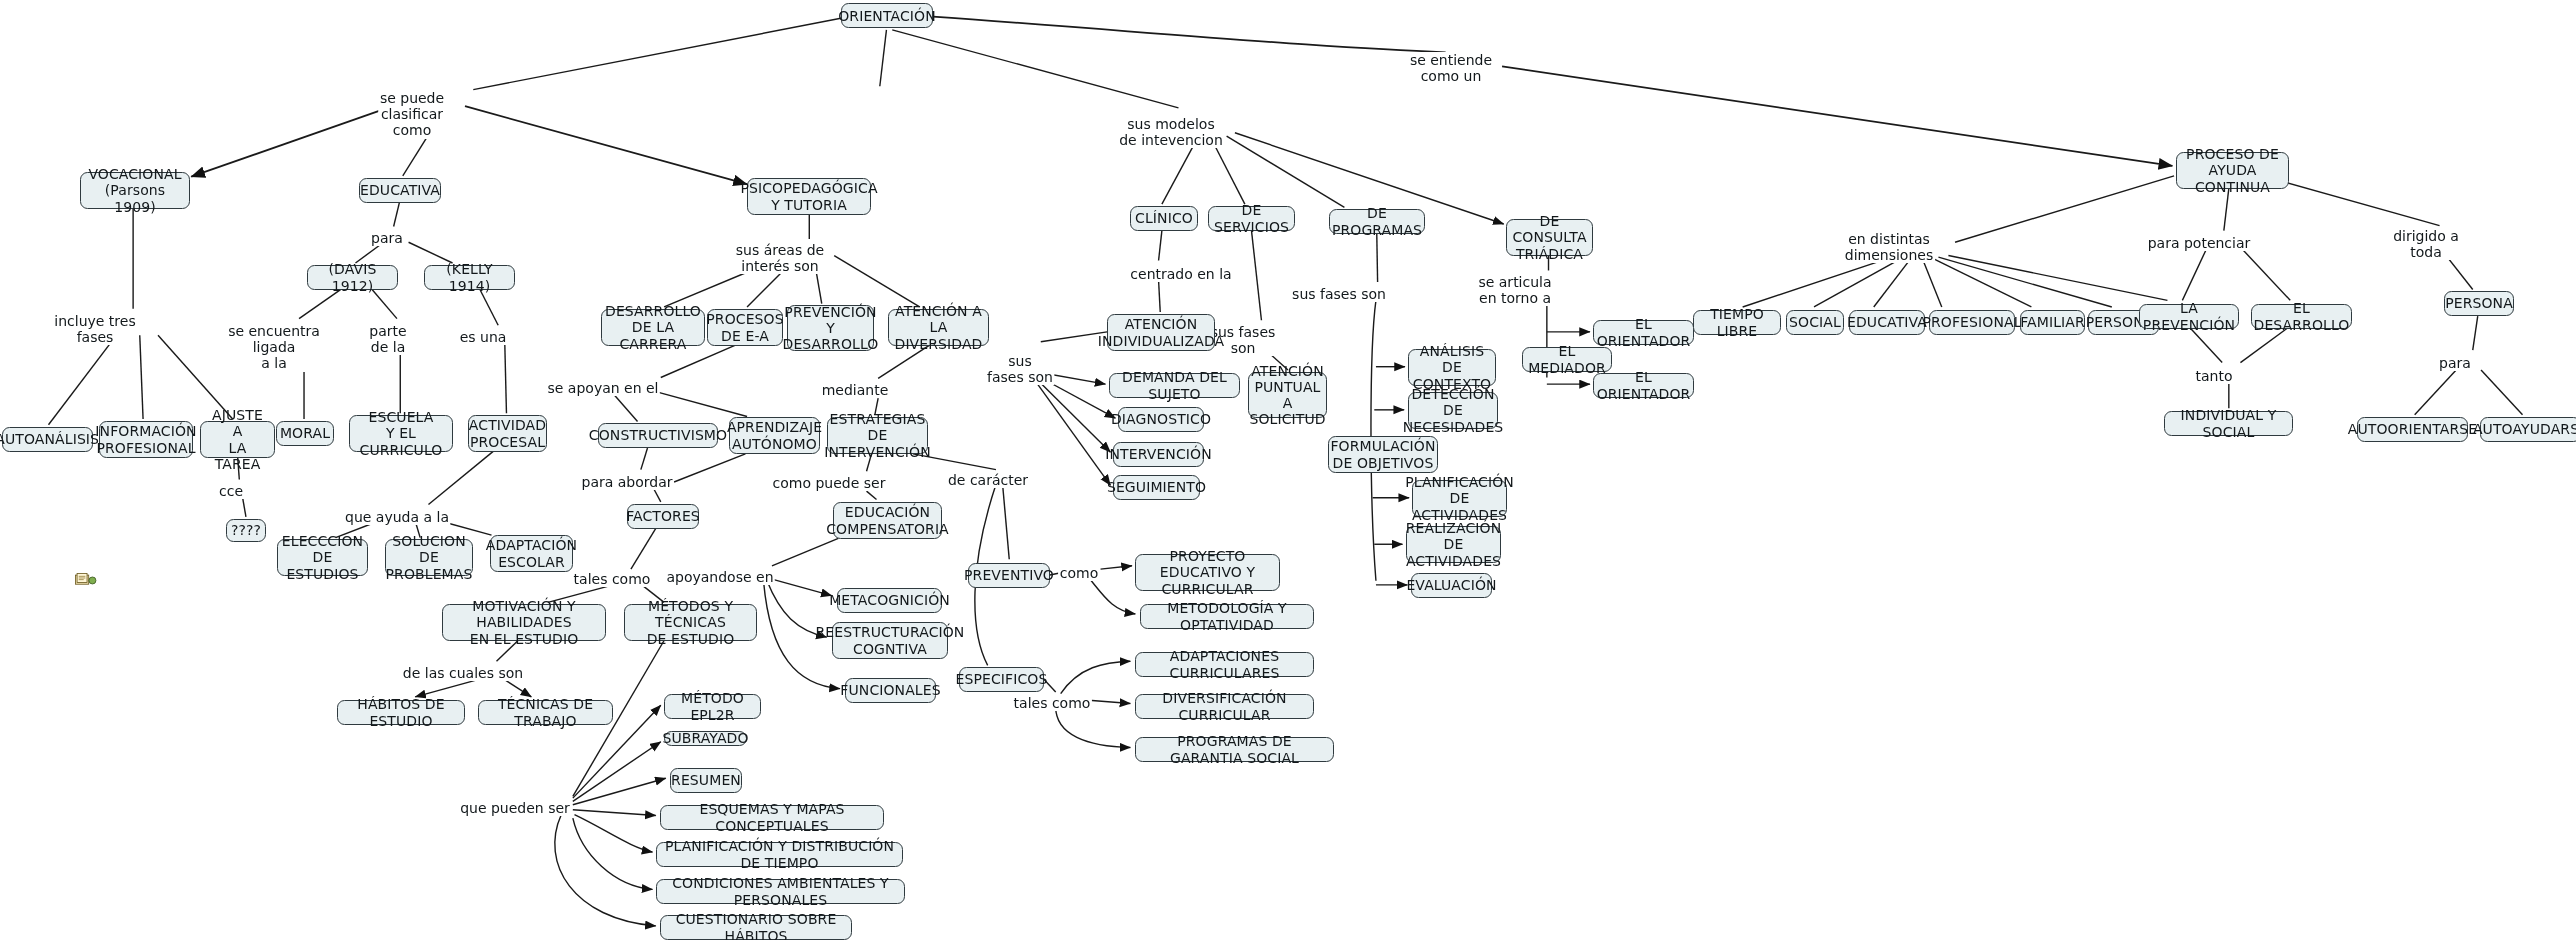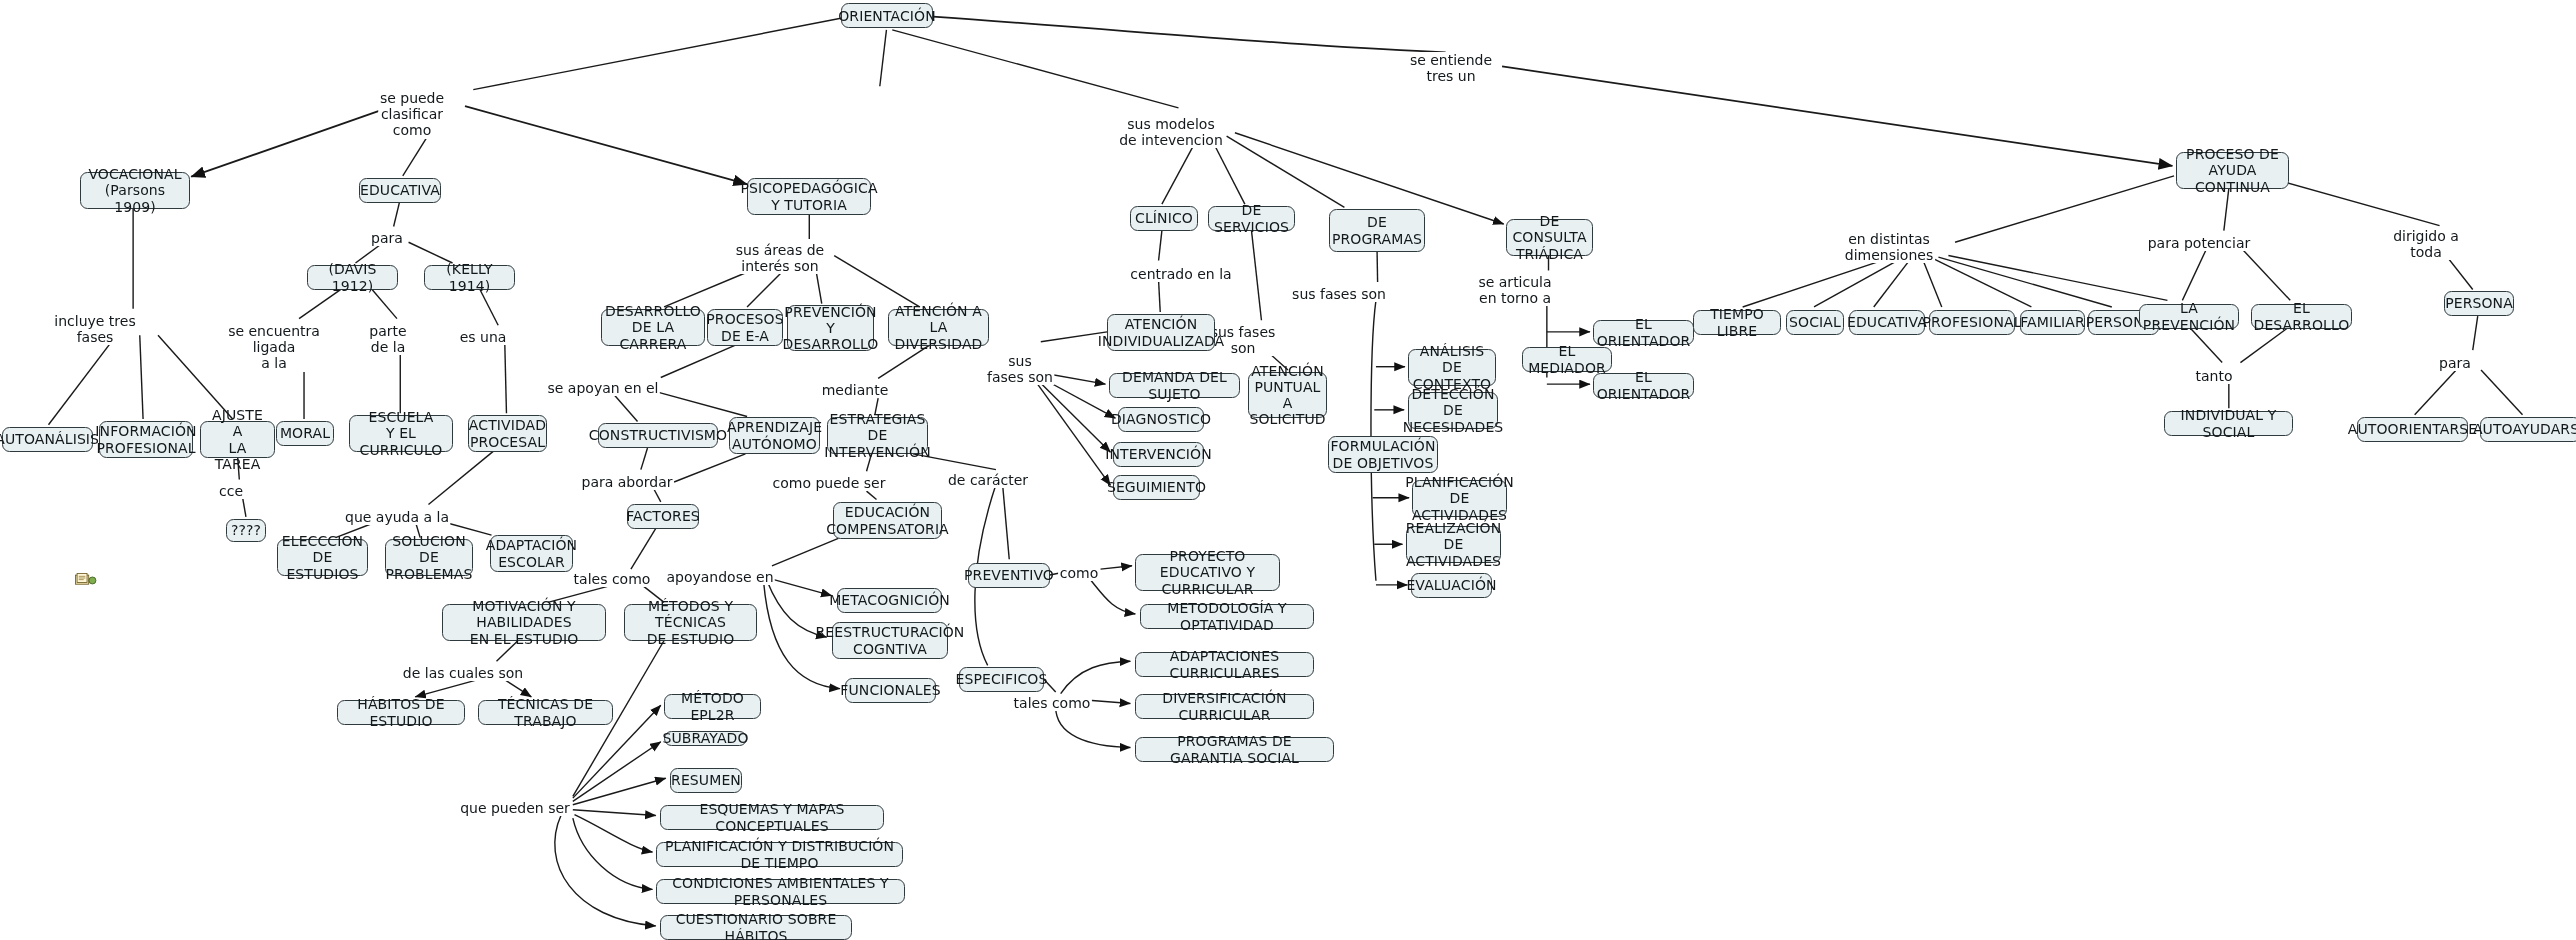--- a/index.html
+++ b/index.html
@@ -255,21 +255,21 @@
       <div class="node" style="left: 845px; top: 678px; width: 91px; height: 25px;">FUNCIONALES</div>
       <div class="node" style="left: 664px; top: 694px; width: 97px; height: 25px;">MÉTODO EPL2R</div>
       <div class="node" style="left: 664px; top: 731px; width: 83px; height: 15px;">SUBRAYADO</div>
       <div class="node" style="left: 670px; top: 768px; width: 72px; height: 25px;">RESUMEN</div>
       <div class="node" style="left: 660px; top: 805px; width: 224px; height: 25px;">ESQUEMAS Y MAPAS CONCEPTUALES</div>
       <div class="node" style="left: 656px; top: 842px; width: 247px; height: 25px;">PLANIFICACIÓN Y DISTRIBUCIÓN DE TIEMPO</div>
       <div class="node" style="left: 656px; top: 879px; width: 249px; height: 25px;">CONDICIONES AMBIENTALES Y PERSONALES</div>
       <div class="node" style="left: 660px; top: 915px; width: 192px; height: 25px;">CUESTIONARIO SOBRE HÁBITOS</div>
       <div class="node" style="left: 1130px; top: 206px; width: 68px; height: 25px;">CLÍNICO</div>
       <div class="node" style="left: 1208px; top: 206px; width: 87px; height: 25px;">DE SERVICIOS</div>
-      <div class="node" style="left: 1329px; top: 209px; width: 96px; height: 43px;">DE PROGRAMAS</div>
+      <div class="node" style="left: 1329px; top: 209px; width: 96px; height: 25px;">DE PROGRAMAS</div>
       <div class="node" style="left: 1506px; top: 219px; width: 87px; height: 37px;">DE CONSULTA
 TRIÁDICA</div>
       <div class="node" style="left: 1107px; top: 314px; width: 108px; height: 37px;">ATENCIÓN
 INDIVIDUALIZADA</div>
       <div class="node" style="left: 1109px; top: 373px; width: 131px; height: 25px;">DEMANDA DEL SUJETO</div>
       <div class="node" style="left: 1118px; top: 407px; width: 86px; height: 25px;">DIAGNOSTICO</div>
       <div class="node" style="left: 1113px; top: 442px; width: 91px; height: 25px;">INTERVENCIÓN</div>
       <div class="node" style="left: 1113px; top: 475px; width: 87px; height: 25px;">SEGUIMIENTO</div>
       <div class="node" style="left: 1248px; top: 372px; width: 79px; height: 46px;">ATENCIÓN
 PUNTUAL A
@@ -309,21 +309,21 @@
       <div class="node" style="left: 2444px; top: 291px; width: 70px; height: 25px;">PERSONA</div>
       <div class="node" style="left: 2164px; top: 411px; width: 129px; height: 25px;">INDIVIDUAL Y SOCIAL</div>
       <div class="node" style="left: 2357px; top: 417px; width: 111px; height: 25px;">AUTOORIENTARSE</div>
       <div class="node" style="left: 2480px; top: 417px; width: 101px; height: 25px;">AUTOAYUDARSE</div>
     </div>
   <div id="labels-layer">
       <div class="lbl" style="left: 412px; top: 90px; transform: translateX(-50%);">se puede
 clasificar
 como</div>
       <div class="lbl" style="left: 1451px; top: 52px; transform: translateX(-50%);">se entiende
-tres un</div>
+como un</div>
       <div class="lbl" style="left: 1171px; top: 116px; transform: translateX(-50%);">sus modelos
 de intevencion</div>
       <div class="lbl" style="left: 95px; top: 313px; transform: translateX(-50%);">incluye tres
 fases</div>
       <div class="lbl" style="left: 387px; top: 230px; transform: translateX(-50%);">para</div>
       <div class="lbl" style="left: 274px; top: 323px; transform: translateX(-50%);">se encuentra
 ligada
 a la</div>
       <div class="lbl" style="left: 388px; top: 323px; transform: translateX(-50%);">parte
 de la</div>

